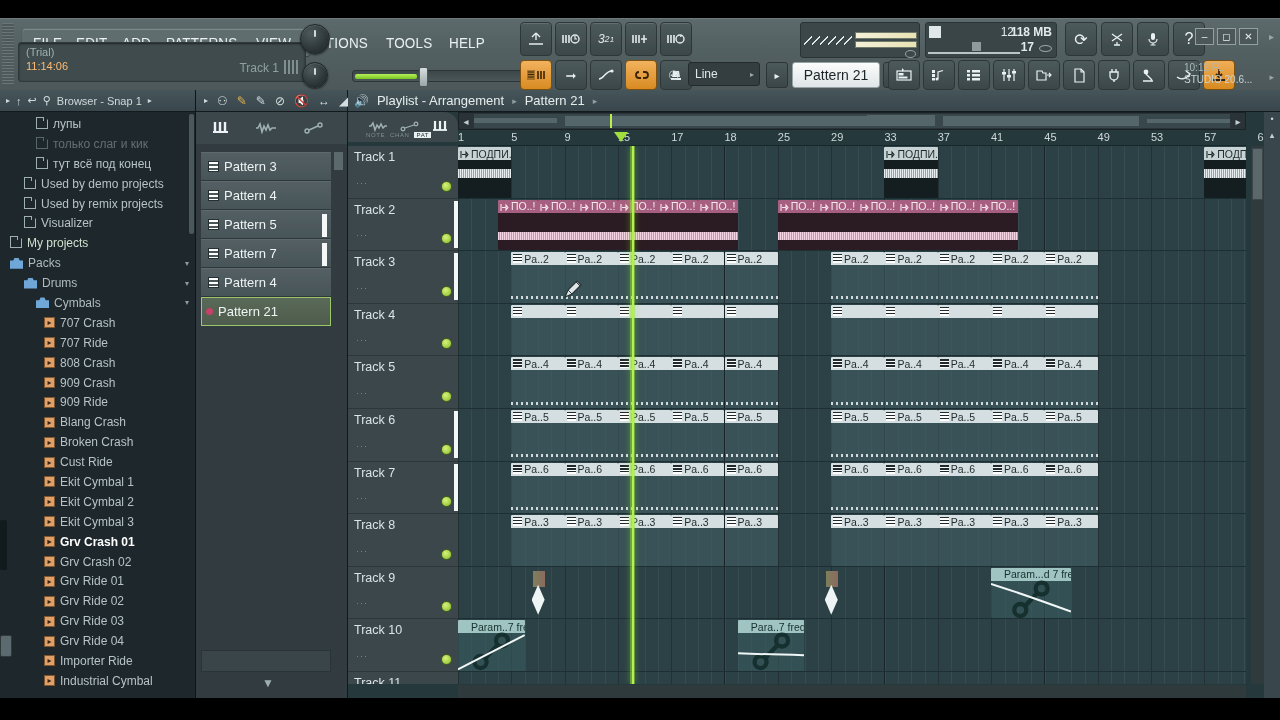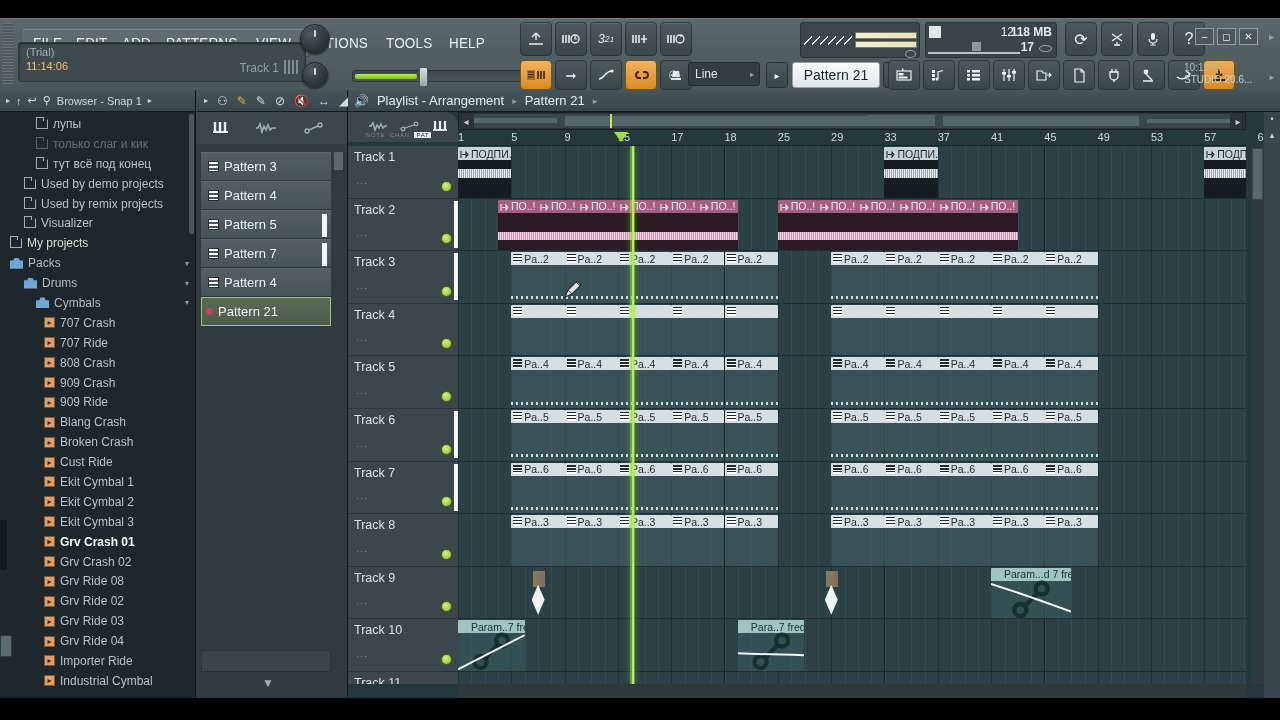--- a/index.html
+++ b/index.html
@@ -611,21 +611,21 @@
           <div class="bitem lvl4 sel">
             <span class="wavicon">▸</span>
             <span>Grv Crash 01</span>
           </div>
           <div class="bitem lvl4">
             <span class="wavicon">▸</span>
             <span>Grv Crash 02</span>
           </div>
           <div class="bitem lvl4">
             <span class="wavicon">▸</span>
-            <span>Grv Ride 08</span>
+            <span>Grv Ride 01</span>
           </div>
           <div class="bitem lvl4">
             <span class="wavicon">▸</span>
             <span>Grv Ride 02</span>
           </div>
           <div class="bitem lvl4">
             <span class="wavicon">▸</span>
             <span>Grv Ride 03</span>
           </div>
           <div class="bitem lvl4">

